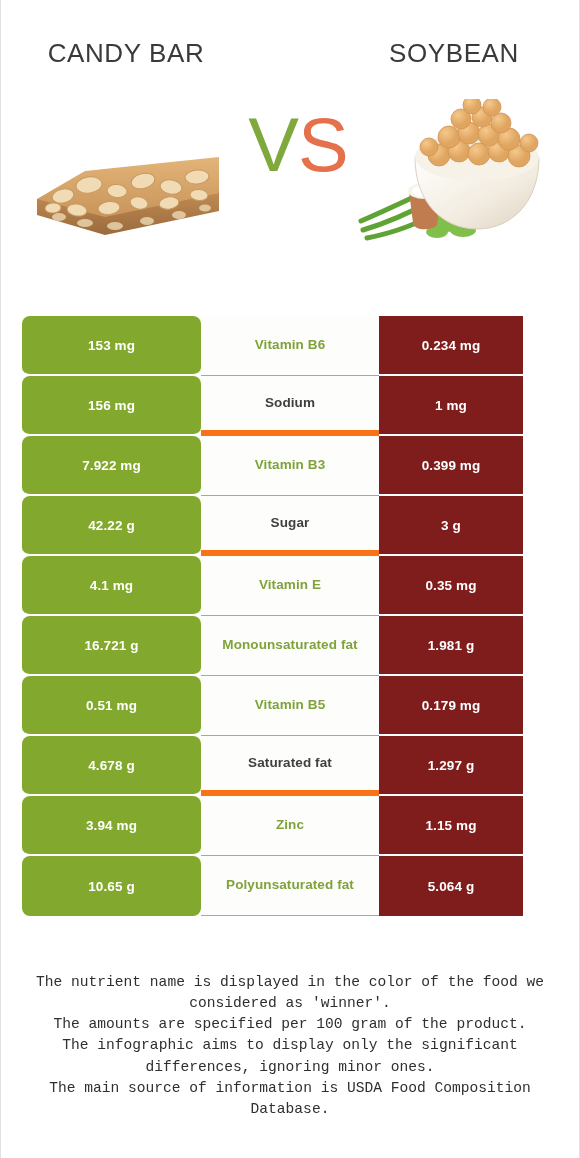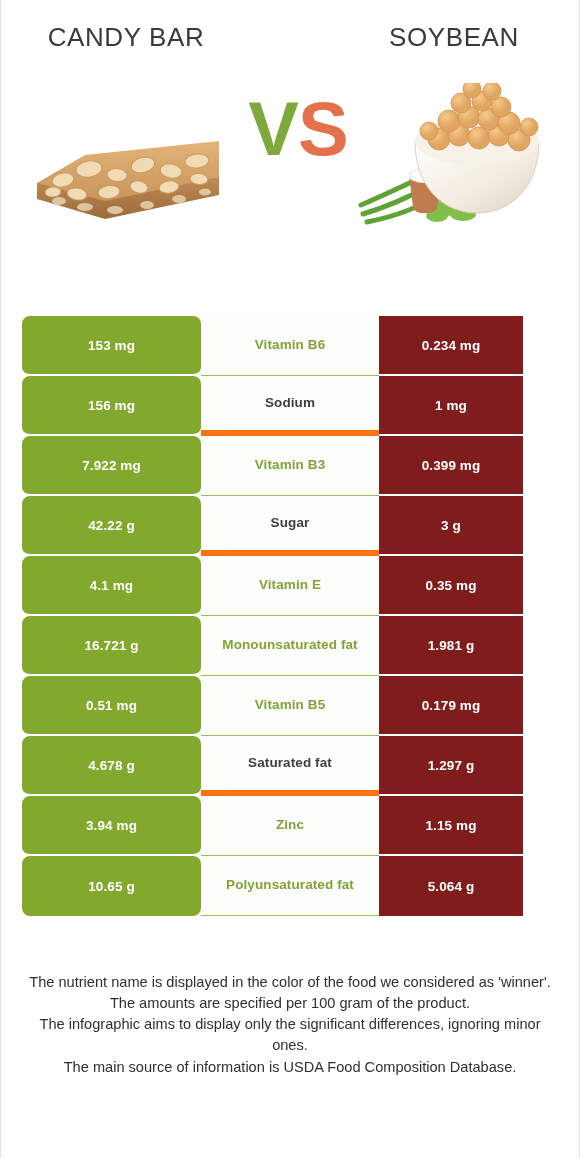--- a/index.html
+++ b/index.html
@@ -19,21 +19,21 @@
     height: 1158px;
     background: #ffffff;
     border-left: 1px solid #e2e2e2;
     border-right: 1px solid #e2e2e2;
   }
 
   
   .titles {
     display: flex;
     align-items: flex-start;
-    padding-top: 22px;
+    padding-top: 38px;
   }
   .title-cell {
     flex: 0 0 auto;
     text-align: center;
   }
   .title-left  { width: 250px; margin-left: 0px; }
   .title-right { width: 250px; margin-left: 78px; }
   .title-text {
     font-size: 26px;
     font-weight: 300;
@@ -57,21 +57,21 @@
   }
   .hero-left  { left: 22px;  top: 28px; }
   .hero-right { right: 18px; top: 16px; }
 
   .vs {
     position: absolute;
     left: 16px; right: 0;
     top: 24px;
     text-align: center;
     font-size: 76px;
-    font-weight: 700;
+    font-weight: 400;
     letter-spacing: -1px;
     line-height: 1;
     font-family: "Liberation Sans", sans-serif;
   }
   .vs .v { color: #7FA93C; }
   .vs .s { color: #E4704C; }
 
   
   .table {
     position: absolute;
@@ -126,21 +126,21 @@
   
   .footnote {
     position: absolute;
     left: 26px;
     right: 26px;
     top: 972px;
     text-align: center;
     font-size: 14.6px;
     line-height: 1.45;
     color: #2f2f2f;
-    font-family: Liberation Sans, sans-serif;
+    font-family: Liberation Mono, monospace;
   }
   .footnote p { margin: 0; }
 </style>
 </head>
 <body>
 
 <div id="page">
 
   <div class="titles">
     <div class="title-cell title-left">

